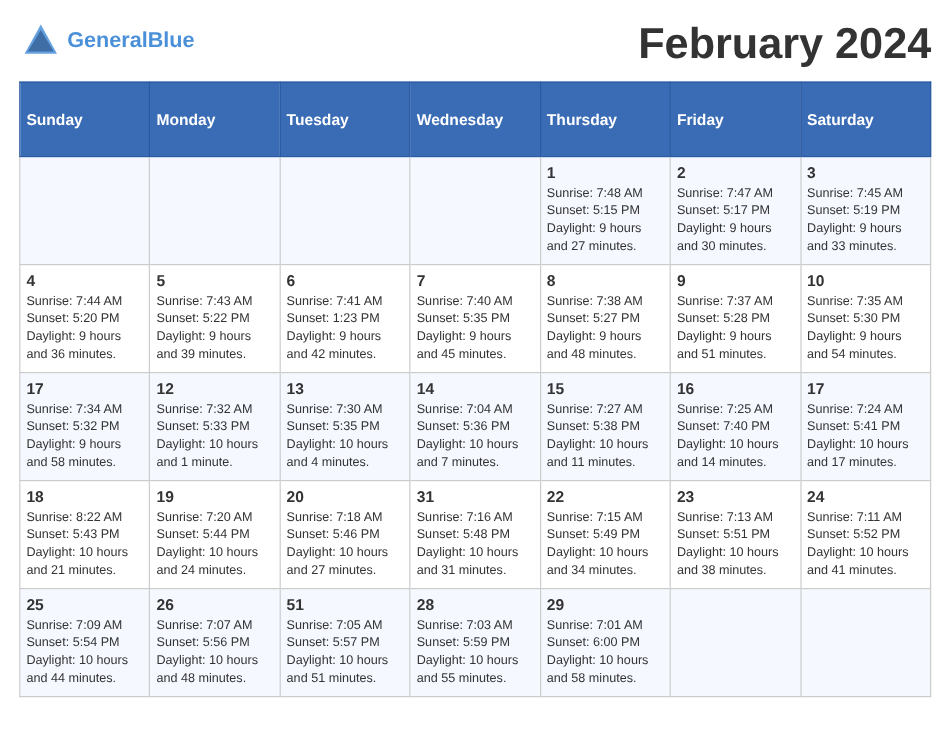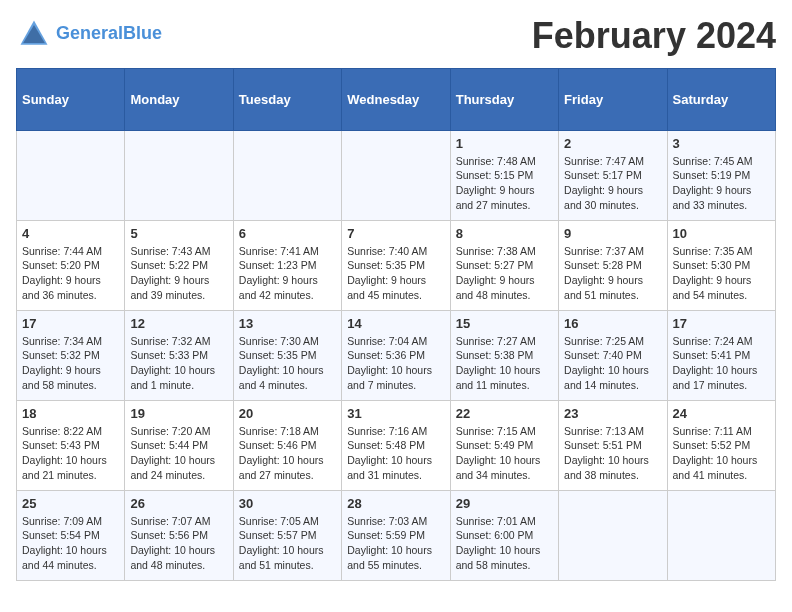--- a/index.html
+++ b/index.html
@@ -361,21 +361,21 @@
         <td>
           <div class="day-num">26</div>
           <div class="day-info">
             <div>Sunrise: 7:07 AM</div>
             <div>Sunset: 5:56 PM</div>
             <div>Daylight: 10 hours</div>
             <div>and 48 minutes.</div>
           </div>
         </td>
         <td>
-          <div class="day-num">30</div>
+          <div class="day-num">51</div>
           <div class="day-info">
             <div>Sunrise: 7:05 AM</div>
             <div>Sunset: 5:57 PM</div>
             <div>Daylight: 10 hours</div>
             <div>and 51 minutes.</div>
           </div>
         </td>
         <td>
           <div class="day-num">28</div>
           <div class="day-info">

